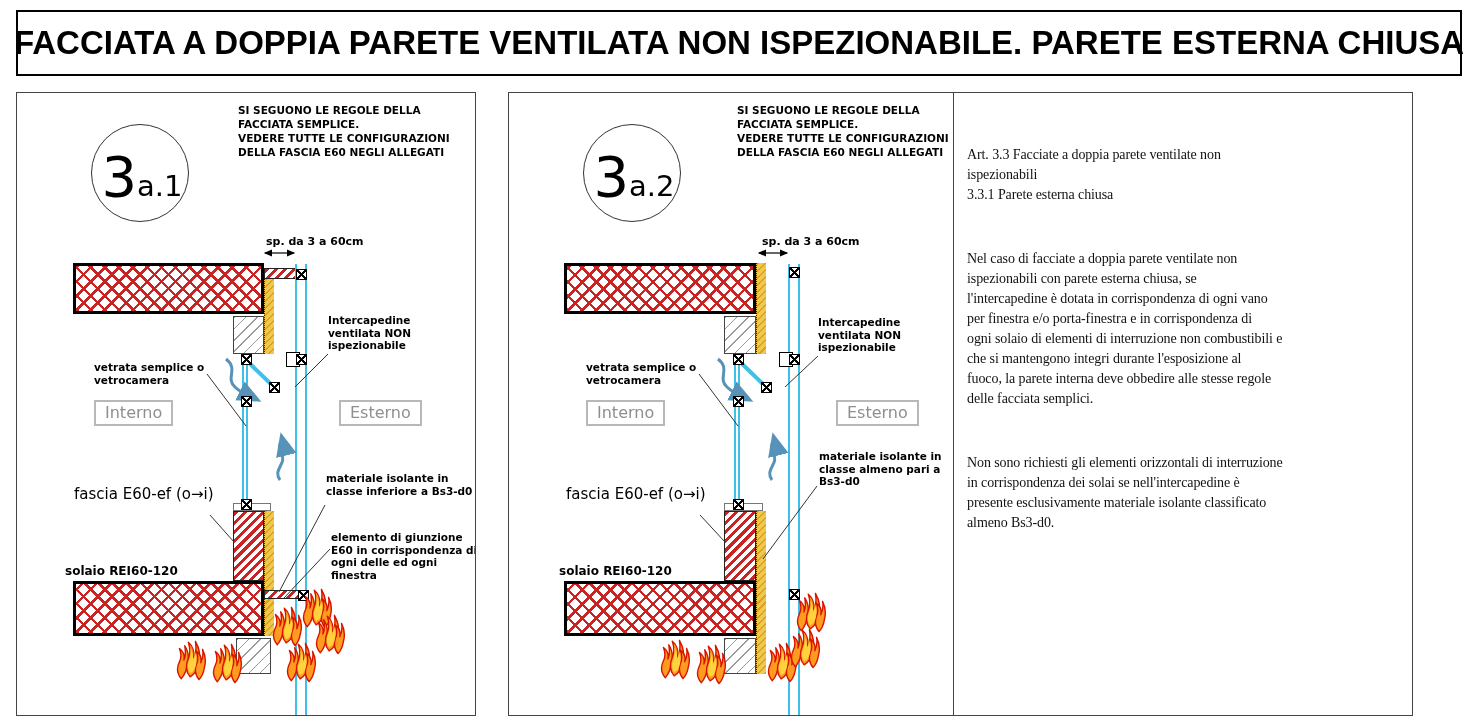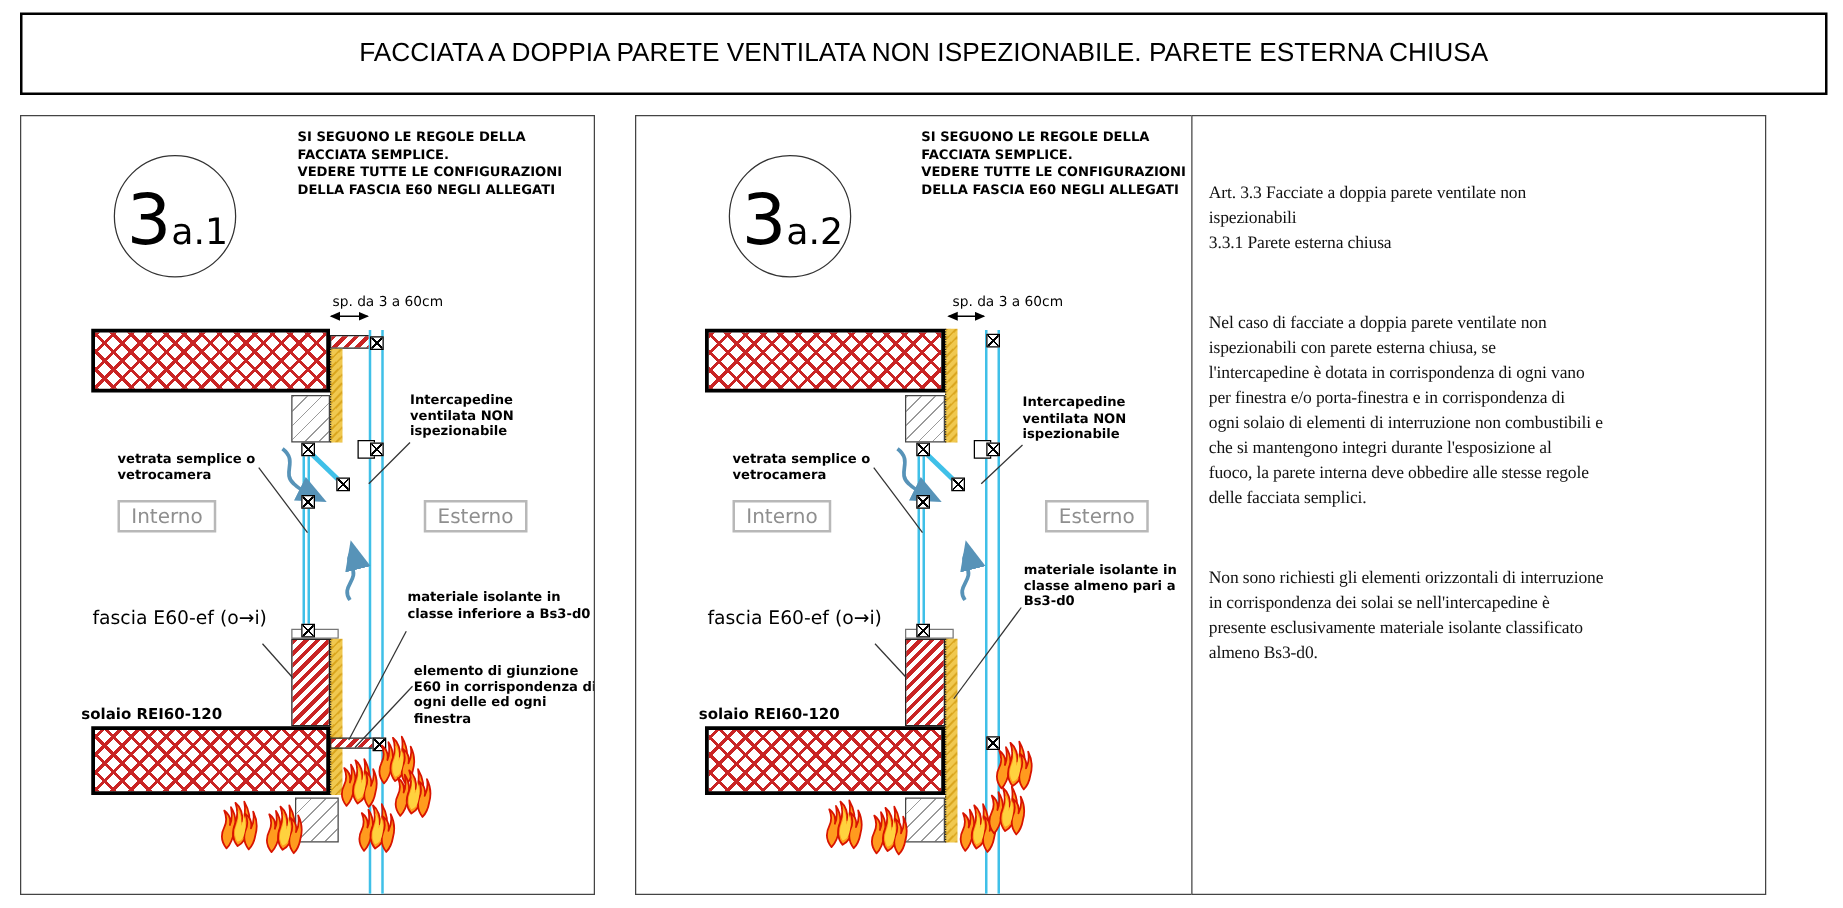--- a/index.html
+++ b/index.html
@@ -2,21 +2,21 @@
 <html><head>
 <meta charset="utf-8">
 <style>
   html,body{margin:0;padding:0;background:#fff;}
   .page{position:relative;width:1474px;height:726px;background:#fff;overflow:hidden;
         font-family:"DejaVu Sans","Liberation Sans",sans-serif;color:#000;}
 
   
   .titlebox{position:absolute;left:16px;top:10px;width:1442px;height:62px;border:2px solid #000;
             display:flex;align-items:center;justify-content:center;background:#fff;}
-  .titlebox .t{font-family:"Liberation Sans",sans-serif;font-size:21px;font-weight:400;white-space:nowrap;}
+  .titlebox .t{font-family:"Liberation Sans",sans-serif;font-size:33px;font-weight:700;white-space:nowrap;}
 
   
   .panel{position:absolute;top:92px;height:622px;border:1px solid #444;background:#fff;overflow:hidden;}
   #panel1{left:16px;width:458px;}
   #panel2{left:508px;width:459px;}
   #panel3{left:953px;width:458px;font-family:Liberation Serif, serif;}
 
   .abs{position:absolute;}
 
   
@@ -34,21 +34,21 @@
 
   
   .conn{position:absolute;width:9px;height:9px;background-color:#fff;border:1px solid #000;
       background-image:linear-gradient(45deg,transparent 44%,#000 44% 56%,transparent 56%),
                        linear-gradient(135deg,transparent 44%,#000 44% 56%,transparent 56%);}
   .wallbox{position:absolute;width:12px;height:13px;background:#fff;border:1px solid #000;}
 
   
   .note{position:absolute;font-size:10.5px;font-weight:700;line-height:14px;white-space:pre;}
   .lbl{position:absolute;font-size:10.5px;font-weight:700;line-height:12.5px;white-space:pre;}
-  .dim{position:absolute;font-size:11px;font-weight:400;white-space:pre;}
+  .dim{position:absolute;font-size:11px;font-weight:700;white-space:pre;}
   .fascia-lbl{position:absolute;font-size:15px;font-weight:400;white-space:pre;text-align:center;}
   .solaio-lbl{position:absolute;font-size:12px;font-weight:700;white-space:pre;}
   .room{position:absolute;border:2px solid #b8b8b8;color:#8f8f8f;font-size:16px;
         padding:1px 9px;background:#fff;line-height:20px;}
 
   
   .badge{position:absolute;left:74px;top:31px;width:96px;height:96px;border:1px solid #333;
          border-radius:50%;background:#fff;display:flex;align-items:center;justify-content:center;}
   .badge-text{display:flex;align-items:baseline;margin-top:8px;margin-left:4px;}
   .badge-big{font-size:56px;line-height:1;}

